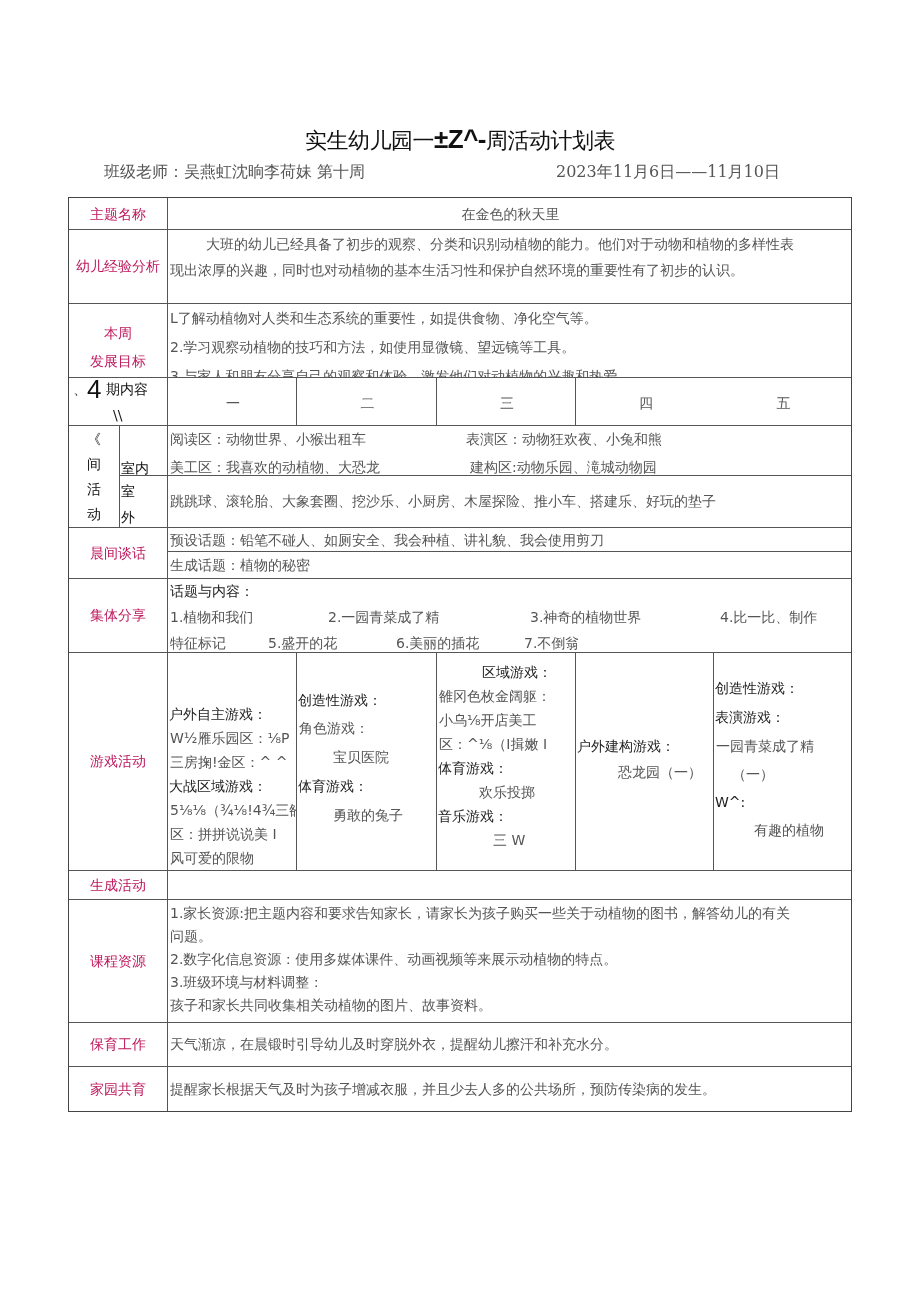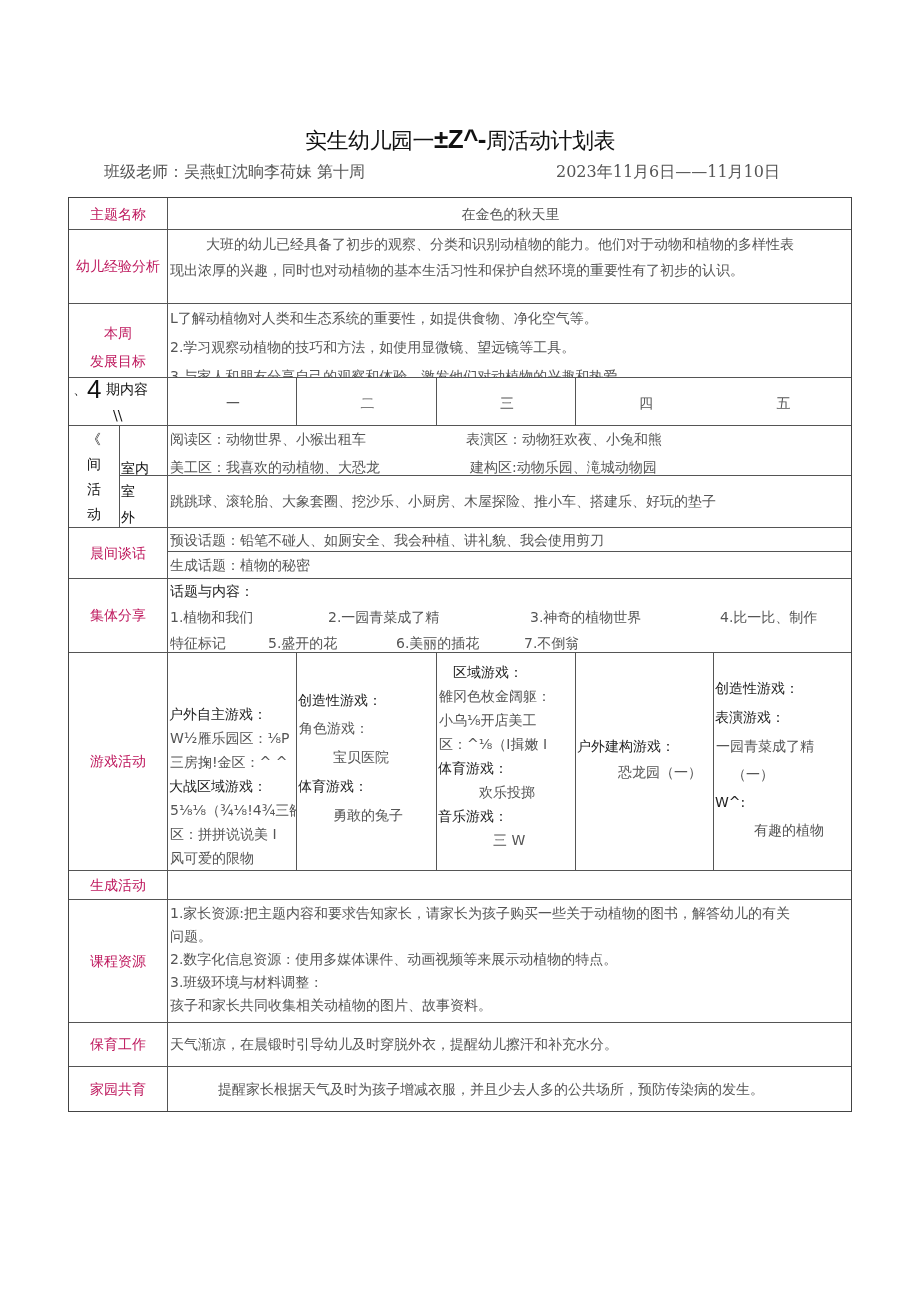--- a/index.html
+++ b/index.html
@@ -133,21 +133,21 @@
     <div class="line txt" style="left:0;top:196px;">风可爱的限物</div>
   </div>
   <div class="cell" style="left:228px;top:454px;width:139px;height:218px;">
     <div class="line dark" style="left:1px;top:38px;">创造性游戏：</div>
     <div class="line txt" style="left:0;top:66px;">角色游戏：</div>
     <div class="line txt" style="left:34px;top:95px;">宝贝医院</div>
     <div class="line dark" style="left:1px;top:124px;">体育游戏：</div>
     <div class="line txt" style="left:34px;top:153px;">勇敢的兔子</div>
   </div>
   <div class="cell" style="left:368px;top:454px;width:138px;height:218px;">
-    <div class="line dark" style="left:16px;top:10px;">区域游戏：</div>
+    <div class="line dark" style="left:1px;top:10px;padding-left:44px;">区域游戏：</div>
     <div class="line txt" style="left:0;top:34px;">雒冈色枚金阔躯：</div>
     <div class="line txt" style="left:0;top:58px;">小乌⅛开店美工</div>
     <div class="line txt" style="left:0;top:82px;">区：^⅛（I揖嫩 I</div>
     <div class="line dark" style="left:1px;top:106px;">体育游戏：</div>
     <div class="line txt" style="left:40px;top:130px;">欢乐投掷</div>
     <div class="line dark" style="left:1px;top:154px;">音乐游戏：</div>
     <div class="line txt" style="left:54px;top:178px;">三 W</div>
   </div>
   <div class="cell" style="left:507px;top:454px;width:137px;height:218px;">
     <div class="line dark" style="left:1px;top:84px;">户外建构游戏：</div>
@@ -171,14 +171,14 @@
     <div class="line" style="left:2px;top:23px;">问题。</div>
     <div class="line" style="left:2px;top:46px;">2.数字化信息资源：使用多媒体课件、动画视频等来展示动植物的特点。</div>
     <div class="line" style="left:2px;top:69px;">3.班级环境与材料调整：</div>
     <div class="line" style="left:2px;top:92px;">孩子和家长共同收集相关动植物的图片、故事资料。</div>
   </div>
 
   <div class="cell label" style="left:0;top:824px;width:98px;height:44px;">保育工作</div>
   <div class="cell txt" style="left:99px;top:836px;width:683px;">天气渐凉，在晨锻时引导幼儿及时穿脱外衣，提醒幼儿擦汗和补充水分。</div>
 
   <div class="cell label" style="left:0;top:868px;width:98px;height:45px;">家园共育</div>
-  <div class="cell txt" style="left:99px;top:881px;width:683px;margin-left:48px;">提醒家长根据天气及时为孩子增减衣服，并且少去人多的公共场所，预防传染病的发生。</div>
+  <div class="cell txt" style="left:99px;top:881px;width:683px;">提醒家长根据天气及时为孩子增减衣服，并且少去人多的公共场所，预防传染病的发生。</div>
 </div>
 
 </body></html>

